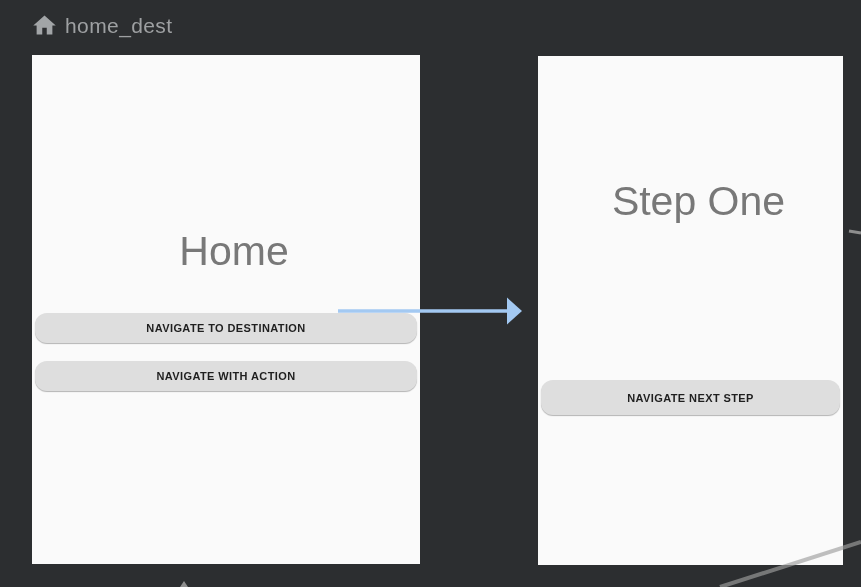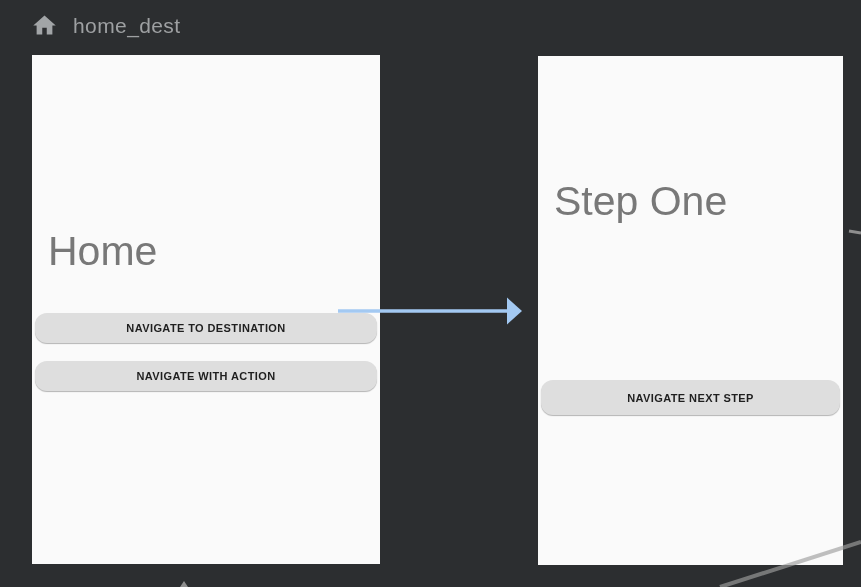--- a/index.html
+++ b/index.html
@@ -10,38 +10,38 @@
     background: #2C2E30;
     font-family: "Liberation Sans", sans-serif;
   }
   .nav-canvas { position: absolute; inset: 0; }
 
   
   .dest-header {
     position: absolute;
     display: flex;
     align-items: center;
-    gap: 15px;
+    gap: 7px;
     color: #9EA0A2;
     font-size: 21px;
     letter-spacing: 0.4px;
     cursor: default;
     user-select: none;
   }
   .dest-header .home-glyph { display: inline-flex; }
 
   
   .device-card {
     position: absolute;
     background: #FAFAFA;
   }
   .screen-title {
     position: absolute;
-    left: 16px; width: 100%;
-    text-align: left;
+    left: 8px; width: 100%;
+    text-align: center;
     color: #787878;
     font-size: 41px;
     line-height: 1;
   }
   .android-button {
     position: absolute;
     left: 3px; right: 3px;
     background: #DEDEDE;
     border-radius: 12px;
     box-shadow: 0 1px 1px rgba(0,0,0,0.28);
@@ -76,21 +76,21 @@
   <div class="dest-header" style="left:31px; top:12px;">
     <span class="home-glyph">
       <svg width="27" height="27" viewBox="0 0 24 24" aria-hidden="true">
         <path d="M10 20v-6h4v6h5v-8h3L12 3 2 12h3v8z" fill="#A2A5A7"></path>
       </svg>
     </span>
     <span>home_dest</span>
   </div>
 
 
-  <div class="device-card" style="left:32px; top:55px; width:348px; height:509px;">
+  <div class="device-card" style="left:32px; top:55px; width:348px; height:509px;padding-left:40px;">
     <div class="screen-title" style="top:176px;">Home</div>
     <div class="android-button" style="top:258px; height:30px;">NAVIGATE TO DESTINATION</div>
     <div class="android-button" style="top:306px; height:30px;">NAVIGATE WITH ACTION</div>
   </div>
 
   <div class="device-card" style="left:538px; top:56px; width:305px; height:509px;">
     <div class="screen-title" style="top:125px;">Step One</div>
     <div class="android-button" style="top:324px; height:35px;">NAVIGATE NEXT STEP</div>
   </div>
 

